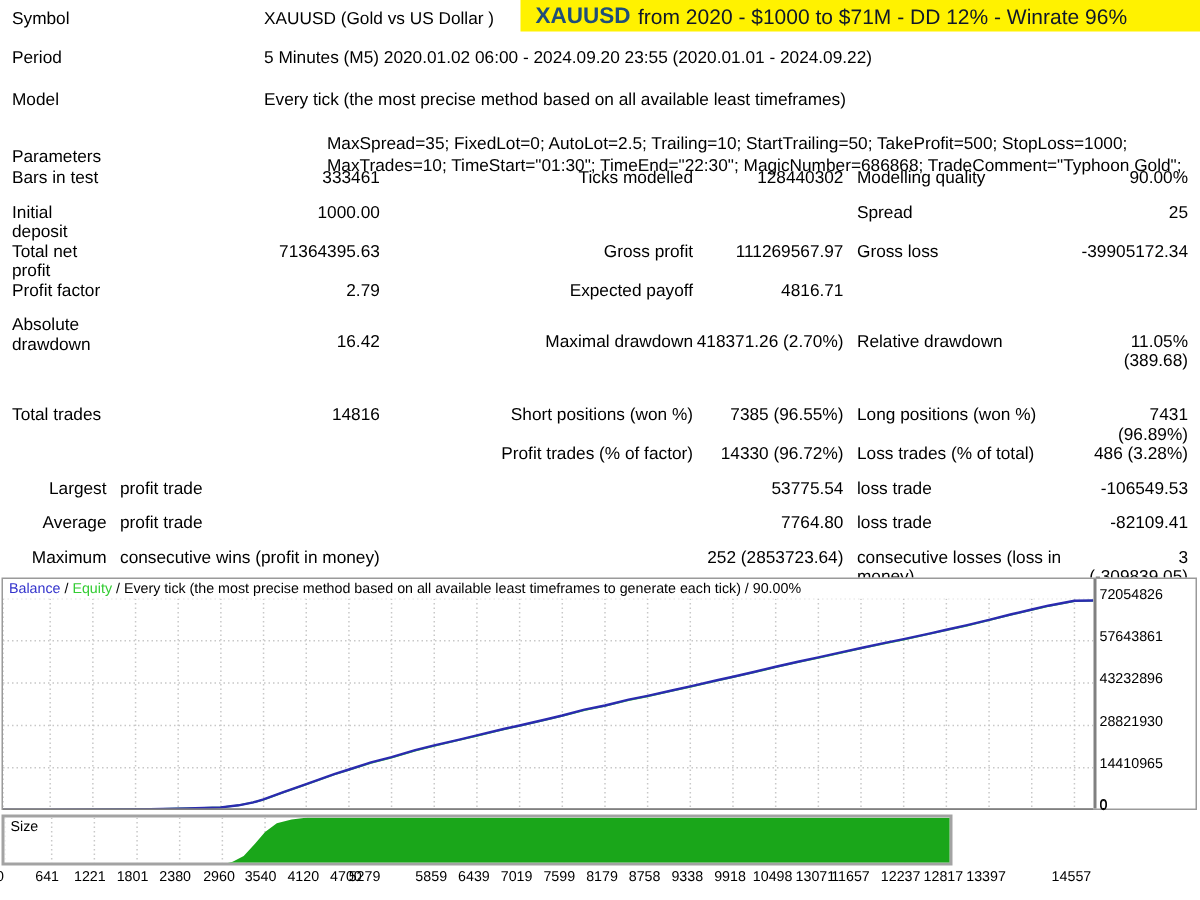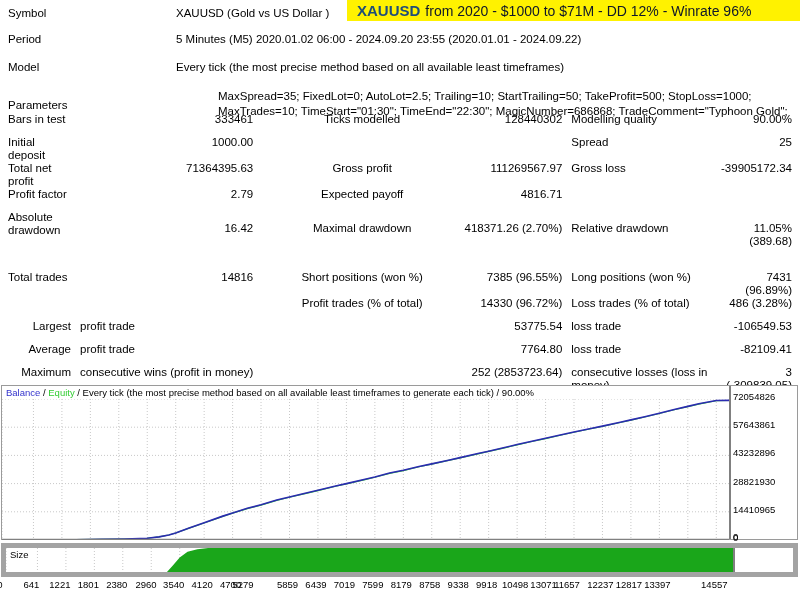--- a/index.html
+++ b/index.html
@@ -81,21 +81,21 @@
     font-size: 11.5px;
   }
   #stats-table td {
     padding: 0;
     vertical-align: top;
     line-height: 13px;
     height: 23px;
   }
   .c-lbl1 { width: 72px; text-align: left;  padding-left: 8px !important; }
   .c-val1 { width: 97px; text-align: right; padding-right: 4px !important; }
-  .c-lbl2 { width: 250px; text-align: center; padding-left: 5px !important; }
+  .c-lbl2 { width: 250px; text-align: right; padding-left: 5px !important; }
   .c-val2 { width: 110px; text-align: right; padding-right: 4px !important; }
   .c-lbl3 { width: 180px; text-align: left; padding-left: 5px !important; }
   .c-val3 { text-align: right; padding-right: 8px !important; }
 
   .lbl-right { text-align: right !important; padding-right: 4px !important; padding-left: 0 !important; }
   .tall { height: 34px; }
   .spacer-row td { height: 12px; }
 
   
   #graph-panel {
@@ -147,24 +147,24 @@
     line-height: 10px;
     white-space: nowrap;
     color: #000;
   }
 
   
   #size-panel {
     position: absolute;
     left: 1px;
     top: 543px;
-    width: 797px;
+    width: 634px;
     height: 34px;
     box-sizing: border-box;
-    border: 5px solid #a3a3a3;
+    border: 2px solid #a3a3a3;
     background: #ffffff;
     overflow: hidden;
   }
   #size-label {
     position: absolute;
     left: 4px;
     top: 1px;
     font-size: 9.5px;
     line-height: 11px;
     color: #000;
@@ -299,21 +299,21 @@
       <td class="c-val1">14816</td>
       <td class="c-lbl2">Short positions (won %)</td>
       <td class="c-val2">7385 (96.55%)</td>
       <td class="c-lbl3">Long positions (won %)</td>
       <td class="c-val3">7431 (96.89%)</td>
     </tr>
 
     <tr>
       <td class="c-lbl1"></td>
       <td class="c-val1"></td>
-      <td class="c-lbl2">Profit trades (% of total)</td>
+      <td class="c-lbl2">Profit trades (% of factor)</td>
       <td class="c-val2">14330 (96.72%)</td>
       <td class="c-lbl3">Loss trades (% of total)</td>
       <td class="c-val3">486 (3.28%)</td>
     </tr>
 
     <tr>
       <td class="c-lbl1 lbl-right">Largest</td>
       <td class="c-val1" style="text-align:left;padding-left:5px !important">profit trade</td>
       <td class="c-lbl2"></td>
       <td class="c-val2">53775.54</td>

